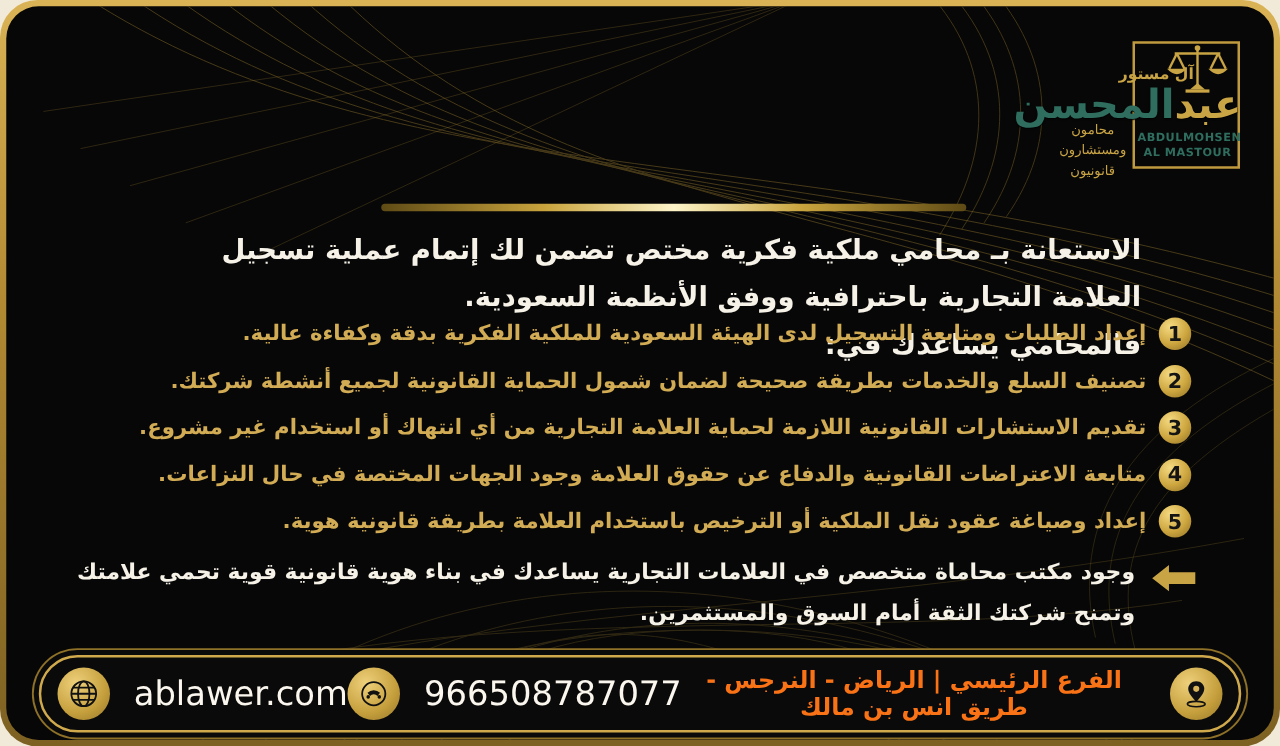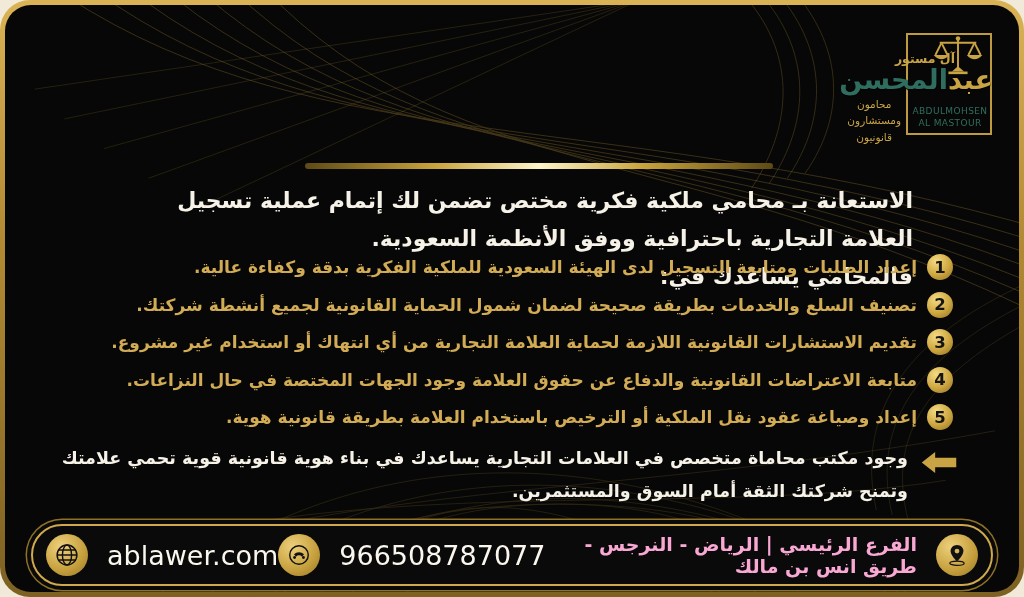--- a/index.html
+++ b/index.html
@@ -66,43 +66,43 @@
     display:flex; direction:rtl; align-items:center;
     justify-content:space-between; padding:0 13px;
   }
   .f-group { display:flex; align-items:center; gap:19px; }
   .f-group.ltr { direction:ltr; }
   .disc {
     width:42px; height:42px; border-radius:50%;
     background:radial-gradient(circle at 35% 30%, #eed07b 0%, #c59f3c 60%, #96762b 100%);
     display:flex; align-items:center; justify-content:center; flex:0 0 42px;
   }
-  .address { color:#f9a8d4; font-size:19px; font-weight:bold; }
+  .address { color:#f97316; font-size:19px; font-weight:bold;text-align:center; }
   .contact-big { color:#fbf7ee; font-size:27px; direction:ltr; unicode-bidi:isolate; }
 
   .logo { top:6px; right:12px; width:200px; height:142px; }
   .logo-frame {
     position:absolute; right:15px; top:22px; width:86px; height:102px;
     border:2.5px solid #c09a3e;
   }
   .logo-scales { position:absolute; right:22px; top:24px; }
   .logo-ar-top {
     position:absolute; right:52px; top:40px;
     color:#c9a445; font-size:12.5px; font-weight:bold; direction:rtl; white-space:nowrap;
   }
   .logo-ar-main {
     position:absolute; right:14px; top:53px;
-    font-size:27px; font-weight:bold; direction:rtl; white-space:nowrap;
+    font-size:32px; font-weight:bold; direction:rtl; white-space:nowrap;
     text-shadow:0 1px 1px #000;
   }
   .logo-ar-main .part-a { color:#c9a445; }
   .logo-ar-main .part-b { color:#2f6e5f; }
   .logo-en {
     position:absolute; right:17px; top:95px; width:80px;
-    color:#2f6e5f; font-size:9px; font-weight:normal; text-align:center;
+    color:#2f6e5f; font-size:9px; font-weight:bold; text-align:center;
     letter-spacing:.4px; line-height:1.3;
   }
   .logo-tagline {
     position:absolute; right:106px; top:85px;
     color:#c9a445; font-size:10.5px; text-align:center;
     direction:rtl; line-height:1.55;
   }
 </style>
 </head>
 <body>

